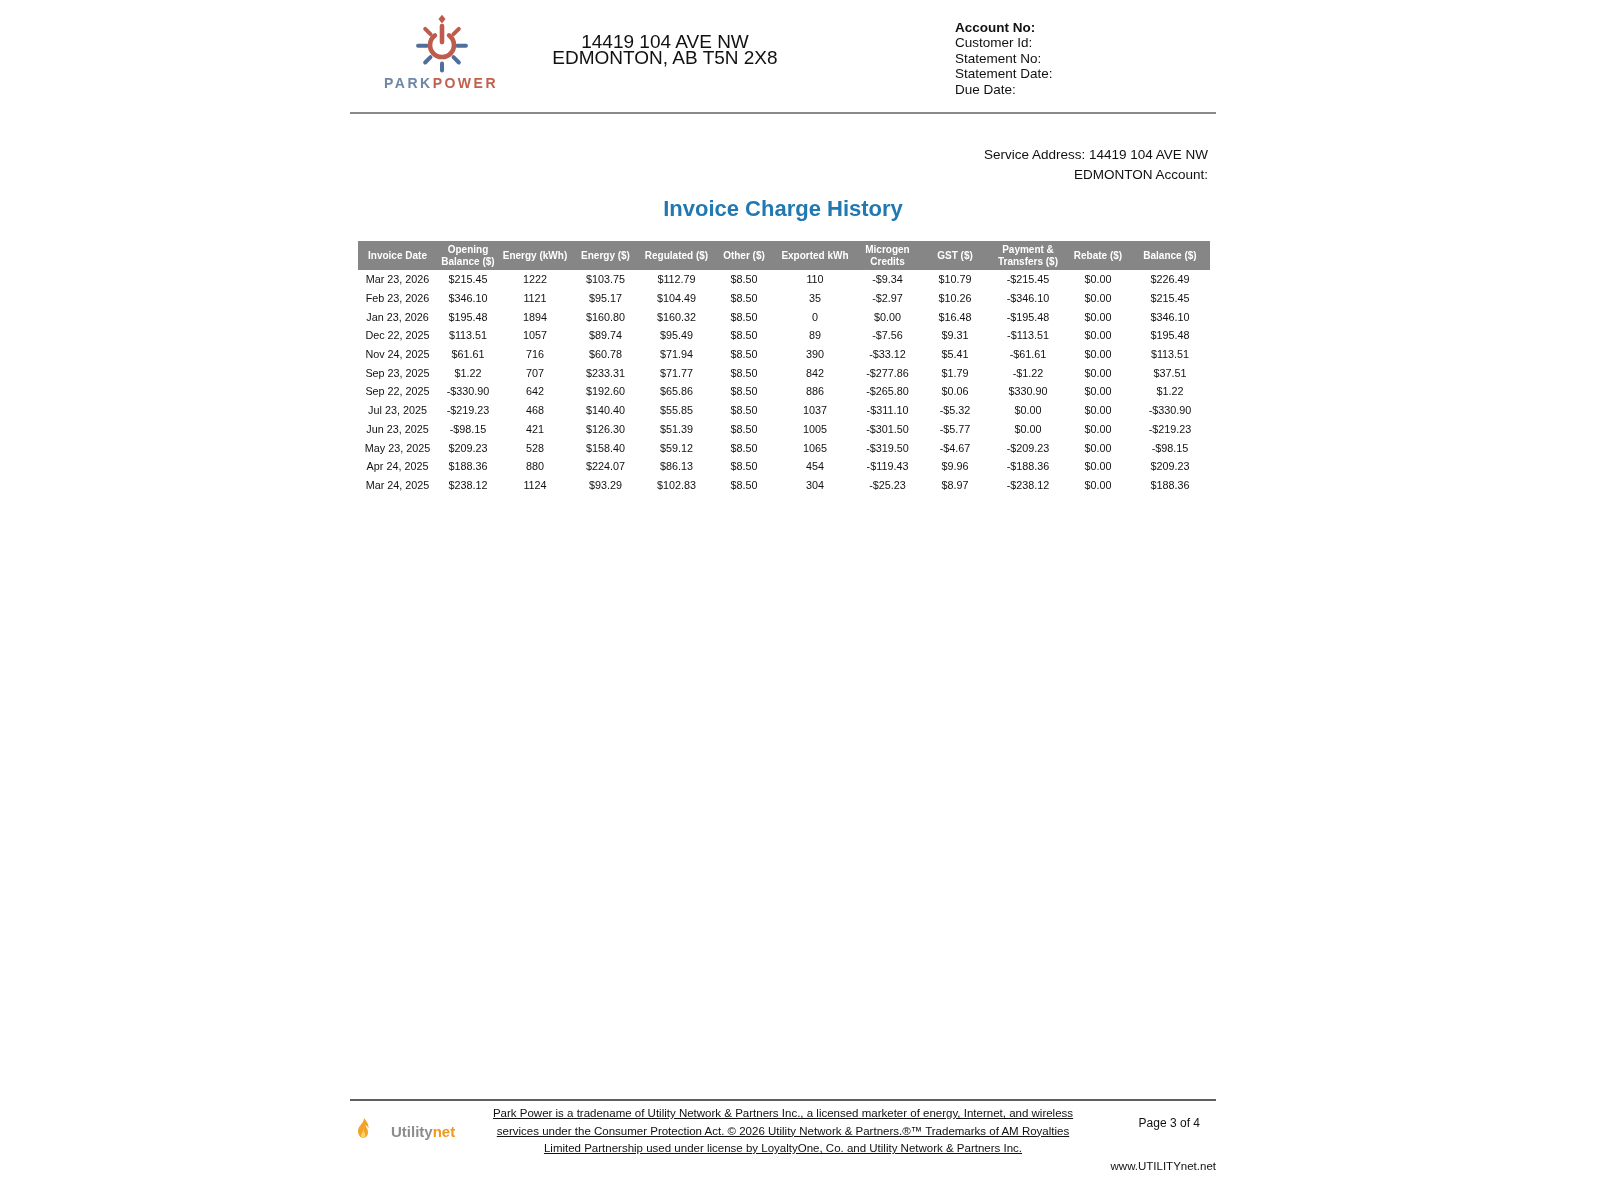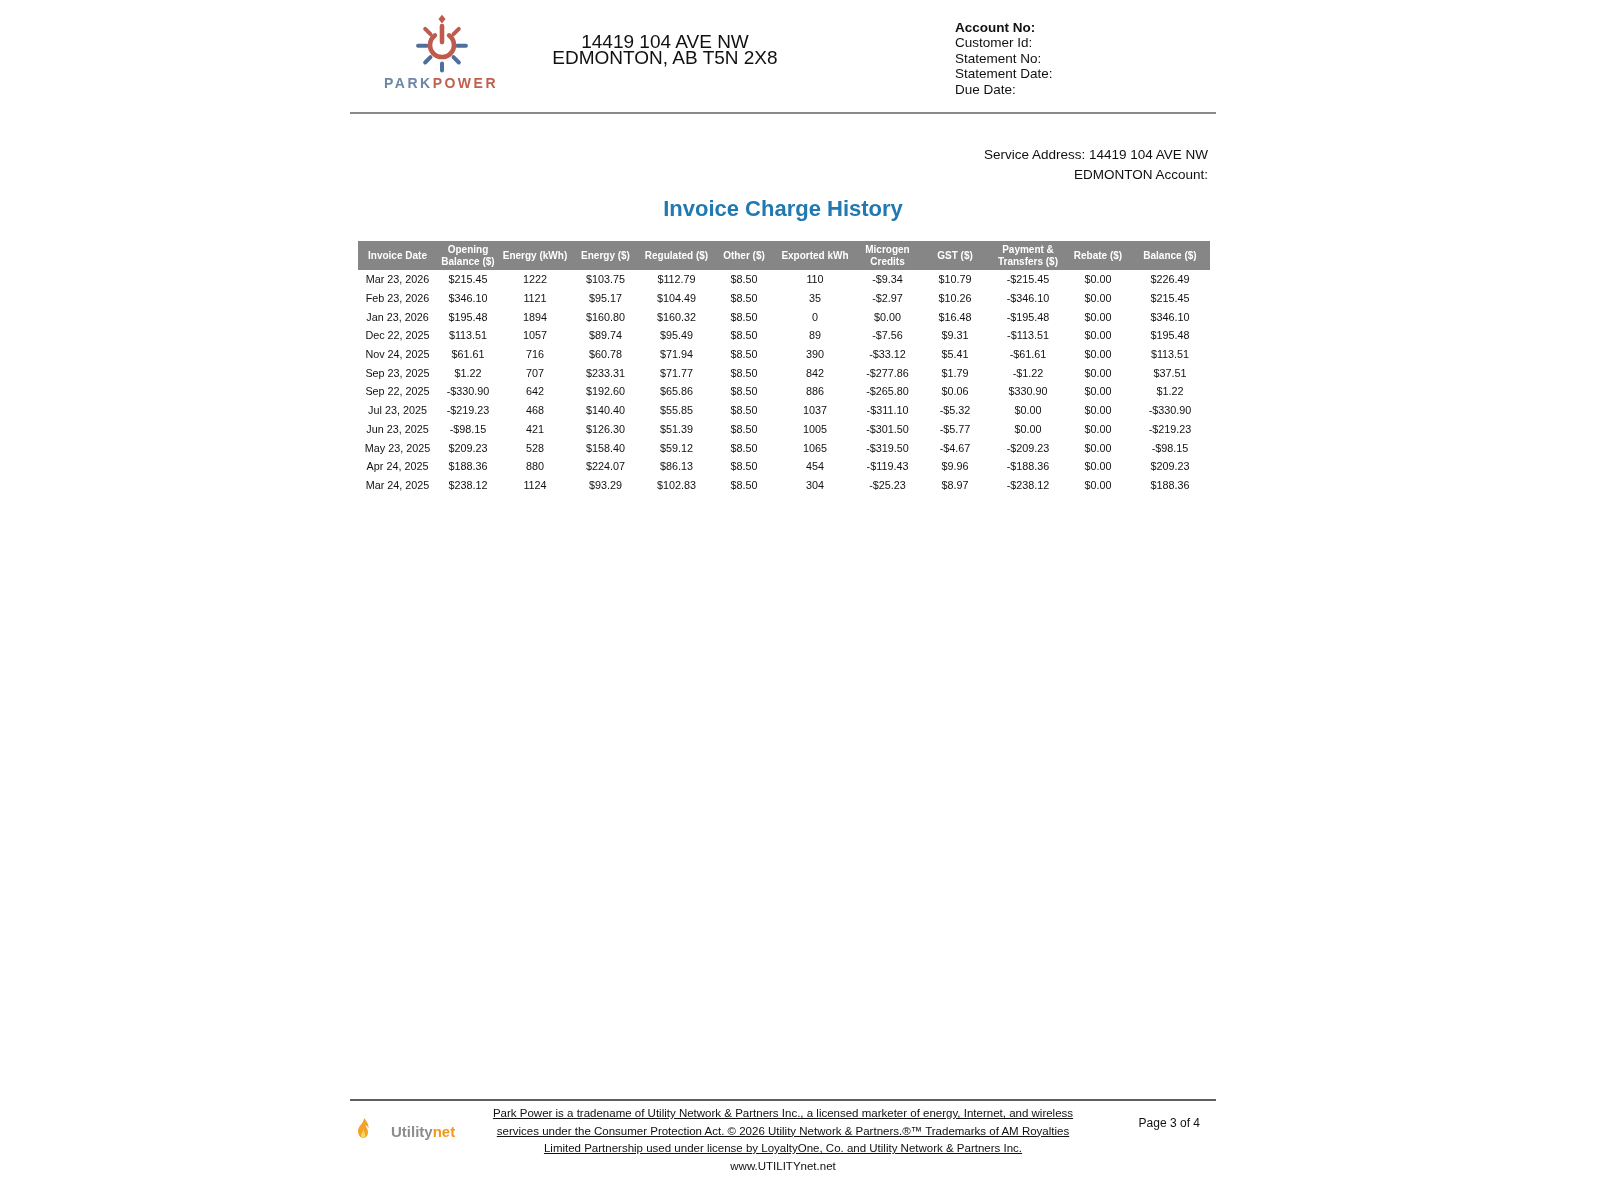--- a/index.html
+++ b/index.html
@@ -37,21 +37,21 @@
 
   
   .hr-bottom{position:absolute;left:0;top:1099px;width:866px;height:2px;background:#5f5f5f;}
   .footer-logo{position:absolute;left:5px;top:1117px;display:flex;align-items:center;}
   .footer-logo .brand{font-size:15px;font-weight:bold;margin-left:20px;}
   .fl-utility{color:#8d8d8d;}
   .fl-net{color:#ee9824;}
   .disclaimer{position:absolute;left:0;top:1105px;width:866px;text-align:center;
               font-size:11.5px;line-height:17.5px;color:#111;text-decoration:underline;}
   .page-num{position:absolute;right:16px;top:1116px;font-size:12px;color:#111;}
-  .website{position:absolute;left:0;top:1160px;width:866px;text-align:center;
+  .website{position:absolute;left:0;top:1160px;width:866px;text-align:right;
            font-size:11.5px;color:#111;}
 </style>
 </head>
 <body>
 
 <div class="doc">
 
   <div class="logo">
     <span>
       <svg width="64" height="62" viewBox="0 0 72 70">

